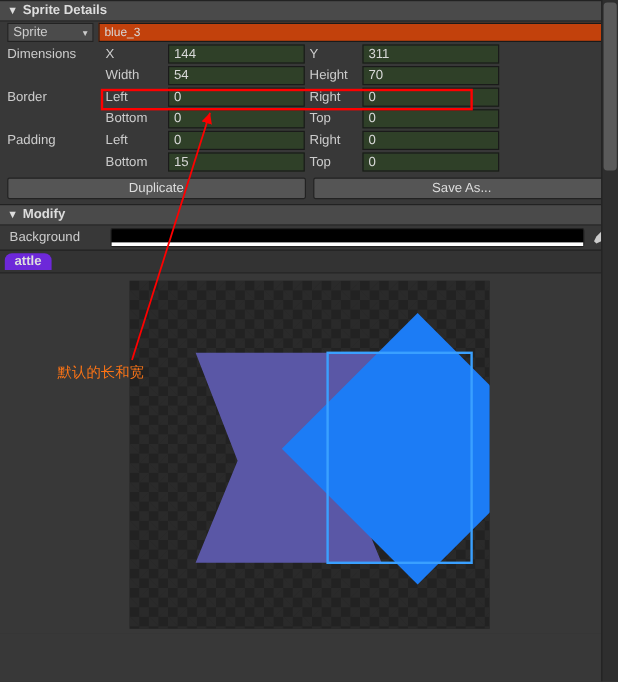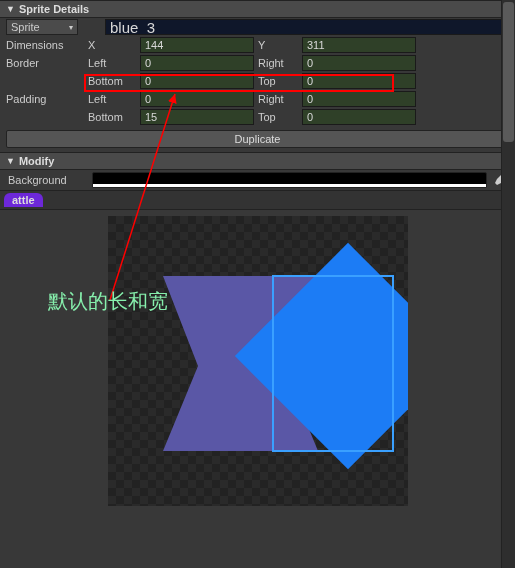--- a/index.html
+++ b/index.html
@@ -6,21 +6,21 @@
   html, body { width: 515px; height: 568px; font-family: Arial, sans-serif; font-size: 11px; background: #383838; color: #ccc; overflow: hidden; }
   .panel { background: #383838; }
   .section-header { background: #4a4a4a; border-top: 1px solid #222; border-bottom: 1px solid #222; padding: 2px 6px; color: #ddd; font-weight: bold; display: flex; align-items: center; }
   .section-header .tri { margin-right: 4px; font-size: 9px; }
   .row { display: flex; align-items: center; padding: 1px 6px; gap: 4px; }
   .lbl-col { width: 78px; color: #ccc; }
   .sub-lbl { width: 48px; color: #ccc; }
   .right-lbl { width: 40px; color: #ccc; }
   .dropdown { background: #4b4b4b; border: 1px solid #222; color: #ccc; padding: 1px 4px; height: 16px; display: flex; align-items: center; justify-content: space-between; width: 72px; }
   .dropdown .dd-arrow { font-size: 8px; }
-  .text-input { background: #0f172a; color: #d8d8d8; border: 1px solid #1a1a1a; height: 16px; padding: 1px 4px; flex: 1; outline: none; font-size: 15px; margin-left: 23px; }
+  .text-input { background: #c2410c; color: #d8d8d8; border: 1px solid #1a1a1a; height: 16px; padding: 1px 4px; flex: 1; outline: none; font-size: 10px; }
   .num-input { background: #2f4028; color: #d8d8d8; border: 1px solid #1a1a1a; height: 16px; padding: 1px 4px; width: 114px; outline: none; font-size: 11px; }
   .btn { background: #555; border: 1px solid #222; color: #ddd; text-align: center; padding: 2px 0; flex: 1; height: 18px; border-radius: 2px; }
   .btn-row { display: flex; gap: 6px; padding: 4px 6px; justify-content: center; }
   .bg-row { display: flex; align-items: center; padding: 2px 8px; gap: 6px; }
   .bg-swatch { flex: 1; height: 16px; background: #000; border: 1px solid #222; border-radius: 2px; position: relative; }
   .bg-swatch .alpha-bar { position: absolute; left: 0; right: 0; bottom: 0; height: 3px; background: #fff; }
   .dropper { width: 14px; height: 14px; color: #ccc; display: flex; align-items: center; justify-content: center; }
   .tab-strip { background: #333; border-top: 1px solid #222; border-bottom: 1px solid #222; padding: 2px 4px; color: #ddd; font-weight: bold; }
   .tab { display: inline-block; background: #6d28d9; border-radius: 6px 6px 0 0; padding: 1px 8px; color: #ddd; }
   .preview-area { display: flex; justify-content: center; align-items: flex-start; padding: 6px; background: #383838; height: 300px; }
@@ -29,21 +29,21 @@
       linear-gradient(45deg,#2a2a2a 25%,transparent 25%),
       linear-gradient(-45deg,#2a2a2a 25%,transparent 25%),
       linear-gradient(45deg,transparent 75%,#2a2a2a 75%),
       linear-gradient(-45deg,transparent 75%,#2a2a2a 75%);
     background-size: 16px 16px;
     background-position: 0 0, 0 8px, 8px -8px, -8px 0;
     background-color: #222;
   }
   .checker svg { width: 100%; height: 100%; }
   .highlight-box { position: absolute; border: 2px solid red; pointer-events: none; }
-  .anno-text { position: absolute; color: #86efac; font-size: 20px; font-family: "SimSun","Microsoft YaHei",sans-serif; pointer-events: none; }
+  .anno-text { position: absolute; color: #f97316; font-size: 12px; font-family: "SimSun","Microsoft YaHei",sans-serif; pointer-events: none; margin-top: 14px; }
   .anno-svg { position: absolute; left: 0; top: 0; pointer-events: none; overflow: visible; }
   .container { position: relative; width: 515px; height: 568px; }
   .scrollbar { position: absolute; right: 0; top: 0; bottom: 0; width: 14px; background: #2e2e2e; border-left: 1px solid #222; }
   .scrollbar-thumb { position: absolute; left: 1px; right: 1px; top: 2px; height: 140px; background: #5a5a5a; border-radius: 3px; }
 </style>
 </head>
 <body>
 
 <div class="container">
   <div class="panel">
@@ -62,20 +62,27 @@
     </div>
 
     <div class="row">
       <div class="lbl-col">Dimensions</div>
       <div class="sub-lbl">X</div>
       <input class="num-input" value="144" style="">
       <div class="right-lbl">Y</div>
       <input class="num-input" value="311" style="">
     </div>
 
+    <div class="row">
+      <div class="lbl-col"></div>
+      <div class="sub-lbl">Width</div>
+      <input class="num-input" value="54" style="">
+      <div class="right-lbl">Height</div>
+      <input class="num-input" value="70" style="">
+    </div>
 
     <div class="row">
       <div class="lbl-col">Border</div>
       <div class="sub-lbl">Left</div>
       <input class="num-input" value="0" style="">
       <div class="right-lbl">Right</div>
       <input class="num-input" value="0" style="">
     </div>
 
     <div class="row">
@@ -97,20 +104,21 @@
     <div class="row">
       <div class="lbl-col"></div>
       <div class="sub-lbl">Bottom</div>
       <input class="num-input" value="15" style="">
       <div class="right-lbl">Top</div>
       <input class="num-input" value="0" style="">
     </div>
 
     <div class="btn-row">
       <div class="btn">Duplicate</div>
+      <div class="btn">Save As...</div>
     </div>
 
     <div class="section-header">
       <span class="tri">▼</span>
       <span>Modify</span>
     </div>
 
     <div class="bg-row">
       <div style="width:78px">Background</div>
       <div class="bg-swatch">

